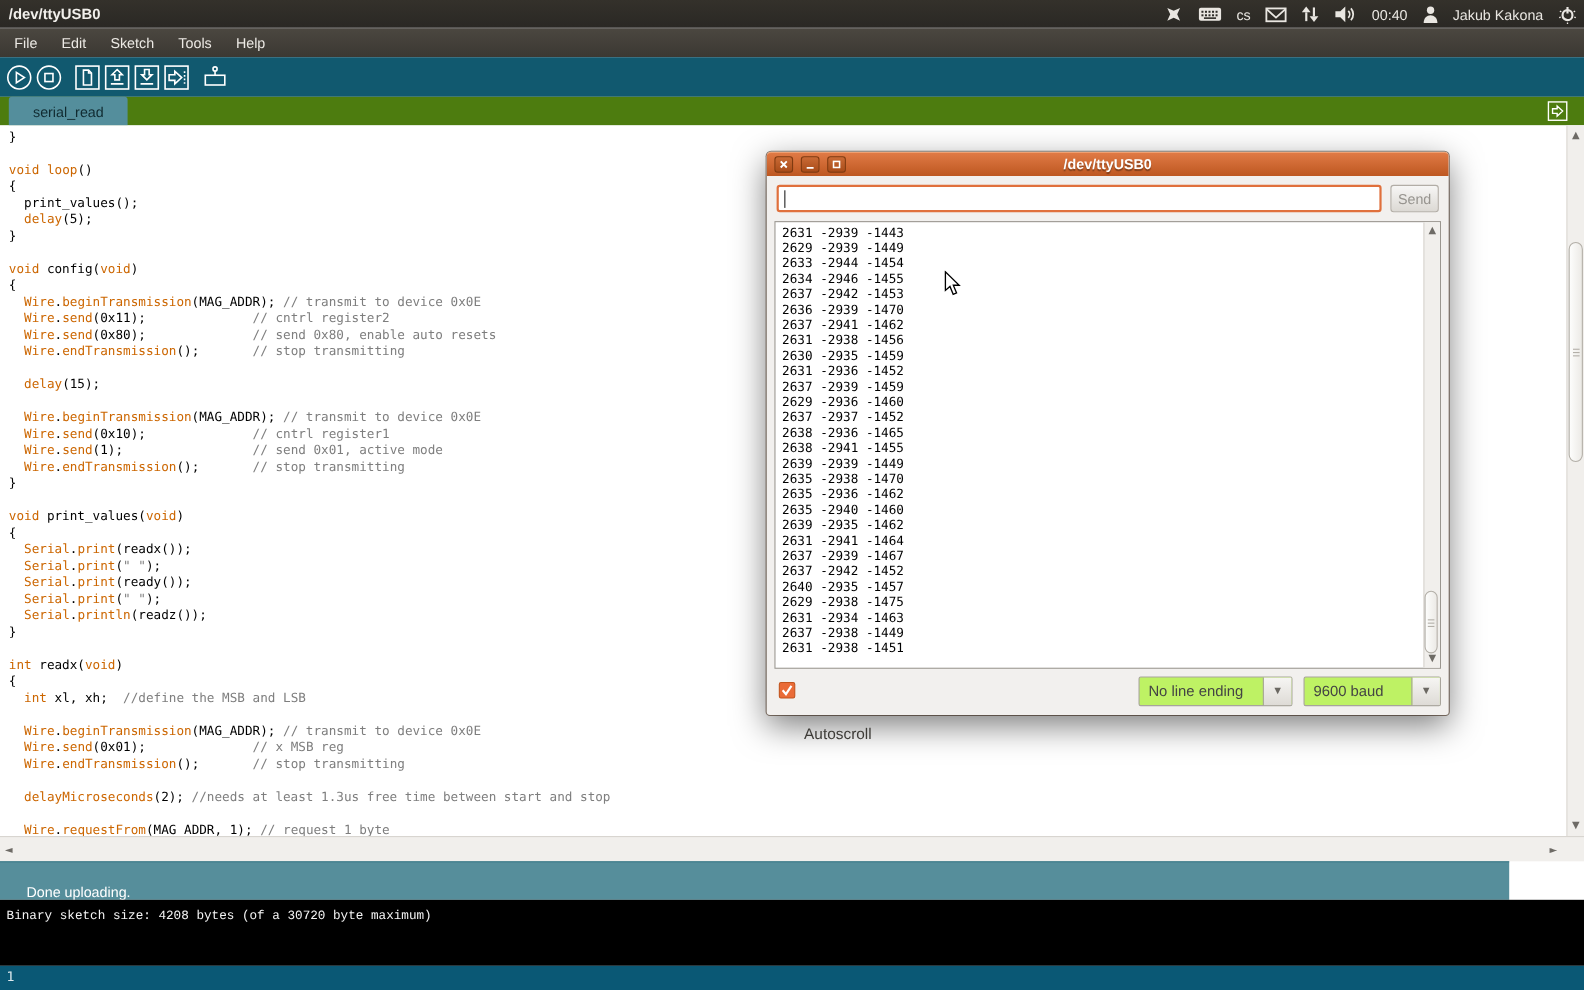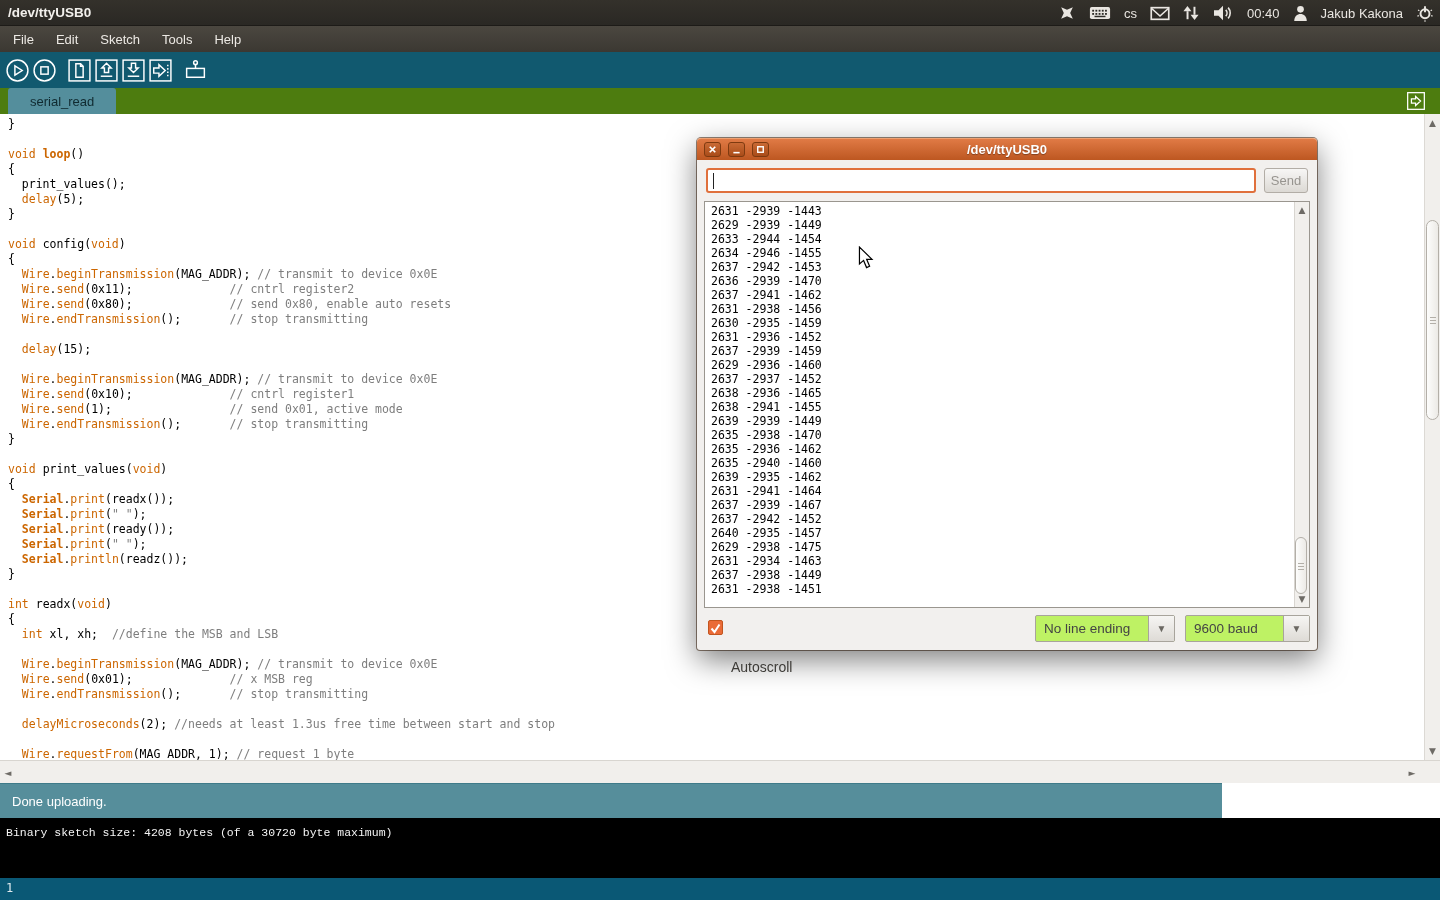--- a/index.html
+++ b/index.html
@@ -33,38 +33,38 @@
   .tab { position:absolute; left:8px; bottom:0; height:26px; padding:0 22px; background:#548e9c;
     border-radius:3px 3px 0 0; font-size:13px; color:#102a30; display:flex; align-items:center; }
   .tab-menu-btn { position:absolute; right:14px; top:3px; width:20px; height:20px; background:transparent; border:none; padding:0; }
 
   
   .editor { position:absolute; left:0; top:114px; width:1440px; height:646px; background:#fff; overflow:hidden; }
   .code { position:absolute; left:8px; top:3px; font-family:"DejaVu Sans Mono", monospace;
     font-size:11.5px; line-height:15px; white-space:pre; color:#000; }
   .code-line { height:15px; }
   .kw  { color:#cc6600; }
-  .kwb { color:#cc6600; font-weight:bold; }
+  .kwb { color:#cc6600; font-weight:normal; }
   .cmt { color:#7e7e7e;margin-top:15px; }
   .str { color:#7e7e7e; }
 
   
   .vscroll { position:absolute; right:0; top:114px; width:16px; height:646px; background:#f1efec; border-left:1px solid #dcd9d4; }
   .sb-arrow { position:absolute; left:0; width:100%; text-align:center; color:#6e6b66; font-size:9px;
     font-family:"DejaVu Sans", sans-serif; line-height:12px; }
   .thumb { position:absolute; left:1px; width:13px; background:linear-gradient(90deg,#fdfdfc,#eceae6);
     border:1px solid #b3afa8; border-radius:7px; }
   .grip { position:absolute; left:3px; top:50%; width:6px; height:7px; margin-top:-3px;
     border-top:1px solid #b3afa8; border-bottom:1px solid #b3afa8; }
   .grip:before { content:""; position:absolute; left:0; top:2px; width:6px; border-top:1px solid #b3afa8; }
   .hscroll { position:absolute; left:0; top:760px; width:1440px; height:23px; background:#f1efec; border-top:1px solid #d8d5d0; }
 
   
-  .statusbar { position:absolute; left:0; top:783px; width:1222px; height:35px; background:#568e9b;
-    color:#fff; font-size:13px; display:flex; align-items:center; padding-left:12px;
+  .statusbar { position:absolute; left:0; top:783px; width:1372px; height:35px; background:#568e9b;
+    color:#fff; font-size:13px; display:flex; align-items:flex-end; padding-left:24px;
     border-top:1px solid #3f7b89; }
   .console { position:absolute; left:0; top:818px; width:1440px; height:60px; background:#000;
     color:#f4f4f4; font-family:Liberation Mono, monospace; font-size:11.5px; padding:8px 0 0 6px; }
   .bottomstrip { position:absolute; left:0; top:878px; width:1440px; height:22px; background:#0a5875;
     color:#dfeaef; font-family:"DejaVu Sans Mono", monospace; font-size:12px; padding:3px 0 0 6px; }
 
   
   .serial-window { position:absolute; left:697px; top:138px; width:620px; height:512px;
     border-radius:4px 4px 3px 3px; box-shadow:0 10px 30px rgba(0,0,0,.5), 0 0 0 1px rgba(60,30,5,.55);
     background:#f2f0ee; }

